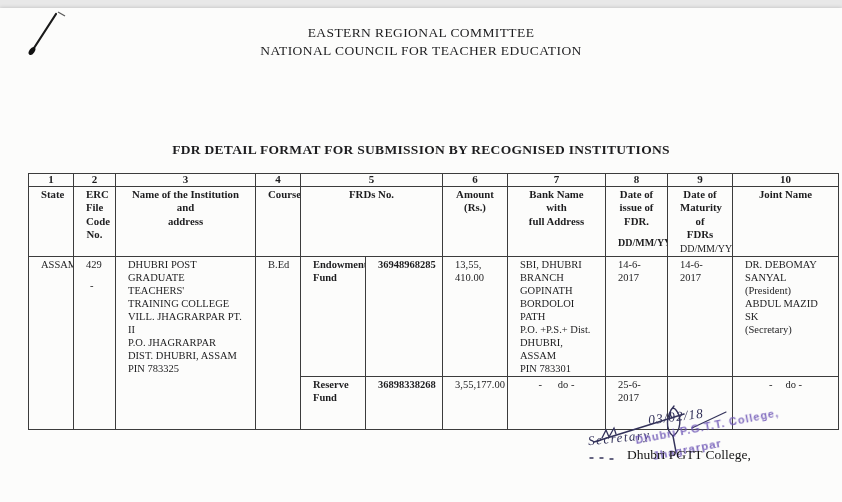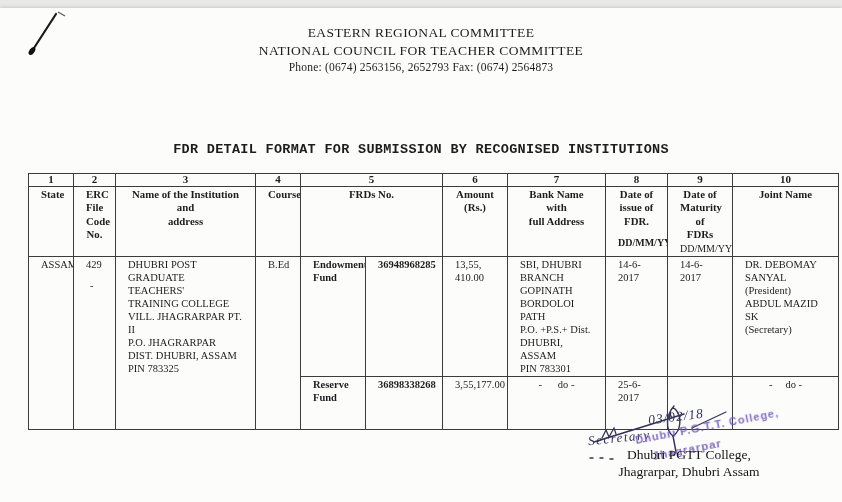--- a/index.html
+++ b/index.html
@@ -9,21 +9,21 @@
     box-shadow:0 0 4px rgba(0,0,0,.2);
     margin-top:8px;
   }
   
   .letterhead{position:absolute;top:16px;left:0;width:100%;text-align:center;}
   .lh-line{font-size:13.5px;letter-spacing:.4px;line-height:18px;}
   .lh-small{font-size:11.5px;line-height:14px;letter-spacing:.2px;}
   
   .doc-title{
     position:absolute;top:134px;left:0;width:100%;text-align:center;
-    font-weight:bold;font-size:13.5px;letter-spacing:.3px;font-family:Liberation Mono, monospace;
+    font-weight:bold;font-size:13.5px;letter-spacing:.3px;
   }
   
   table.fdr{
     position:absolute;left:28px;top:165px;width:810px;
     border-collapse:collapse;table-layout:fixed;
   }
   table.fdr td{
     border:1px solid #3c3c3c;vertical-align:top;padding:1px 12px;
     font-size:10.5px;line-height:1.24;white-space:pre-wrap;overflow:hidden;
   }
@@ -65,22 +65,21 @@
 <div class="page">
 
   <svg class="pen-mark" width="70" height="60" viewBox="0 0 70 60">
     <path d="M38 4 L16 38" stroke="#1a1a1a" stroke-width="2.2" fill="none" stroke-linecap="round"></path>
     <path d="M40 2 L47 6" stroke="#5a5a5a" stroke-width="1.2" fill="none"></path>
     <ellipse cx="14" cy="41" rx="4.5" ry="2.6" transform="rotate(-55 14 41)" fill="#111"></ellipse>
   </svg>
 
   <div class="letterhead">
     <div class="lh-line">EASTERN REGIONAL COMMITTEE</div>
-    <div class="lh-line">NATIONAL COUNCIL FOR TEACHER COMMITTEE</div>
-    <div class="lh-small">Phone: (0674) 2563156, 2652793 Fax: (0674) 2564873</div>
+    <div class="lh-line">NATIONAL COUNCIL FOR TEACHER EDUCATION</div>
   </div>
 
   <div class="doc-title">FDR DETAIL FORMAT FOR SUBMISSION BY RECOGNISED INSTITUTIONS</div>
 
   <table class="fdr">
     <colgroup>
       <col style="width:45px">
         <col style="width:42px">
         <col style="width:140px">
       <col style="width:45px">
@@ -186,16 +185,15 @@
   <div class="sig-date">03/02/18</div>
   <div class="sig-label">Secretary</div>
 
   <div class="stamp">
     <div>Dhubri P.G.T.T. College,</div>
     <div class="stamp-l2">Jhagrarpar</div>
   </div>
 
   <div class="college-print">
     <div>Dhubri PGTT College,</div>
-    <div>Jhagrarpar, Dhubri Assam</div>
   </div>
 
 </div>
 
 </body></html>

